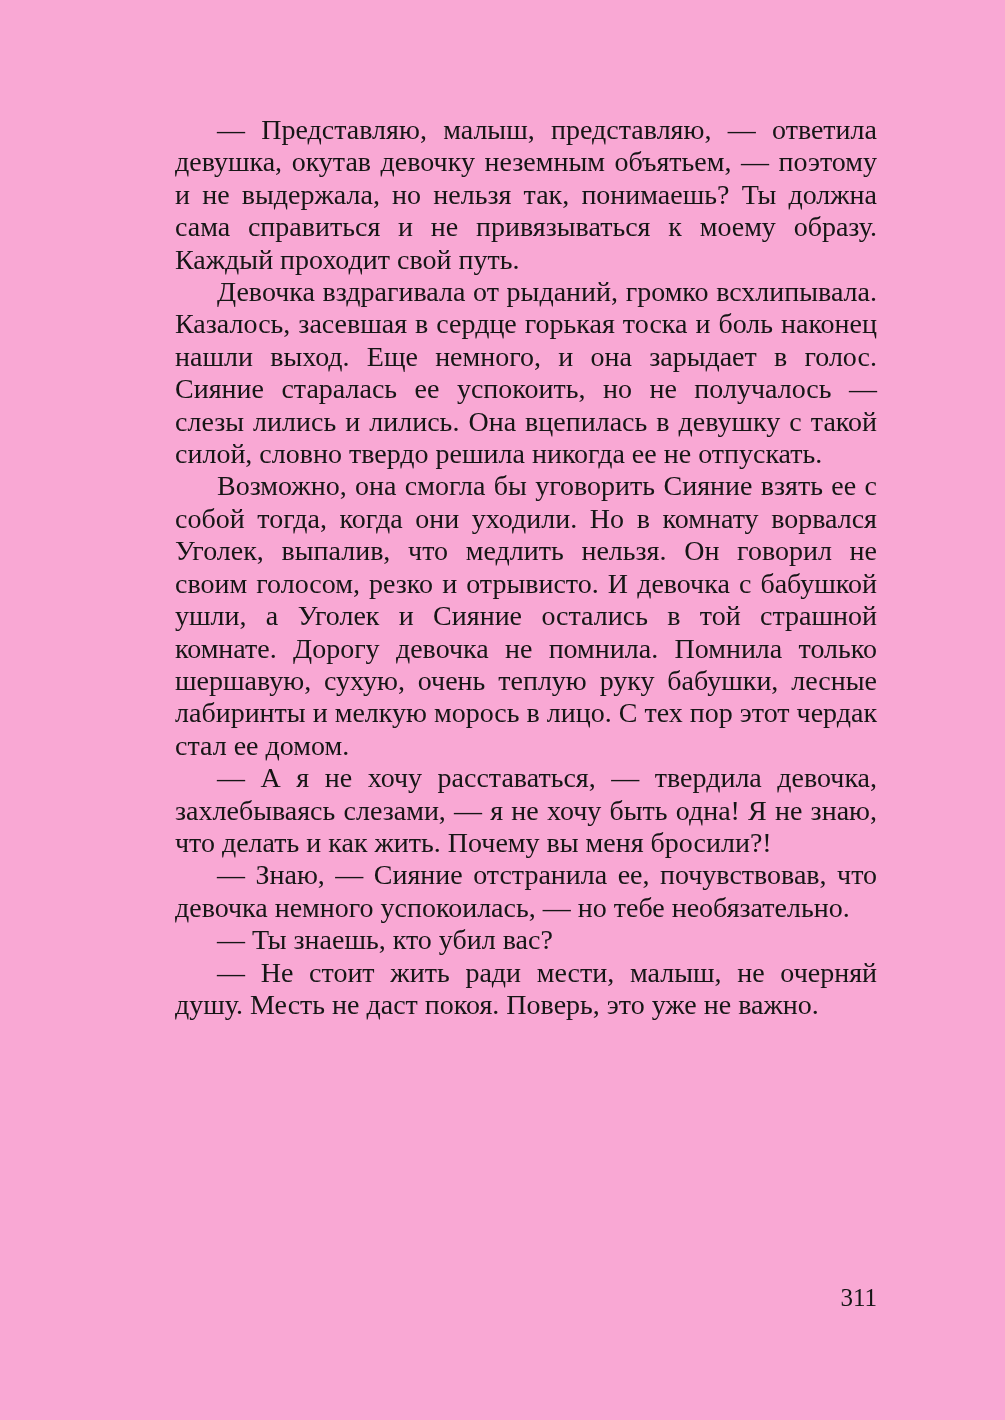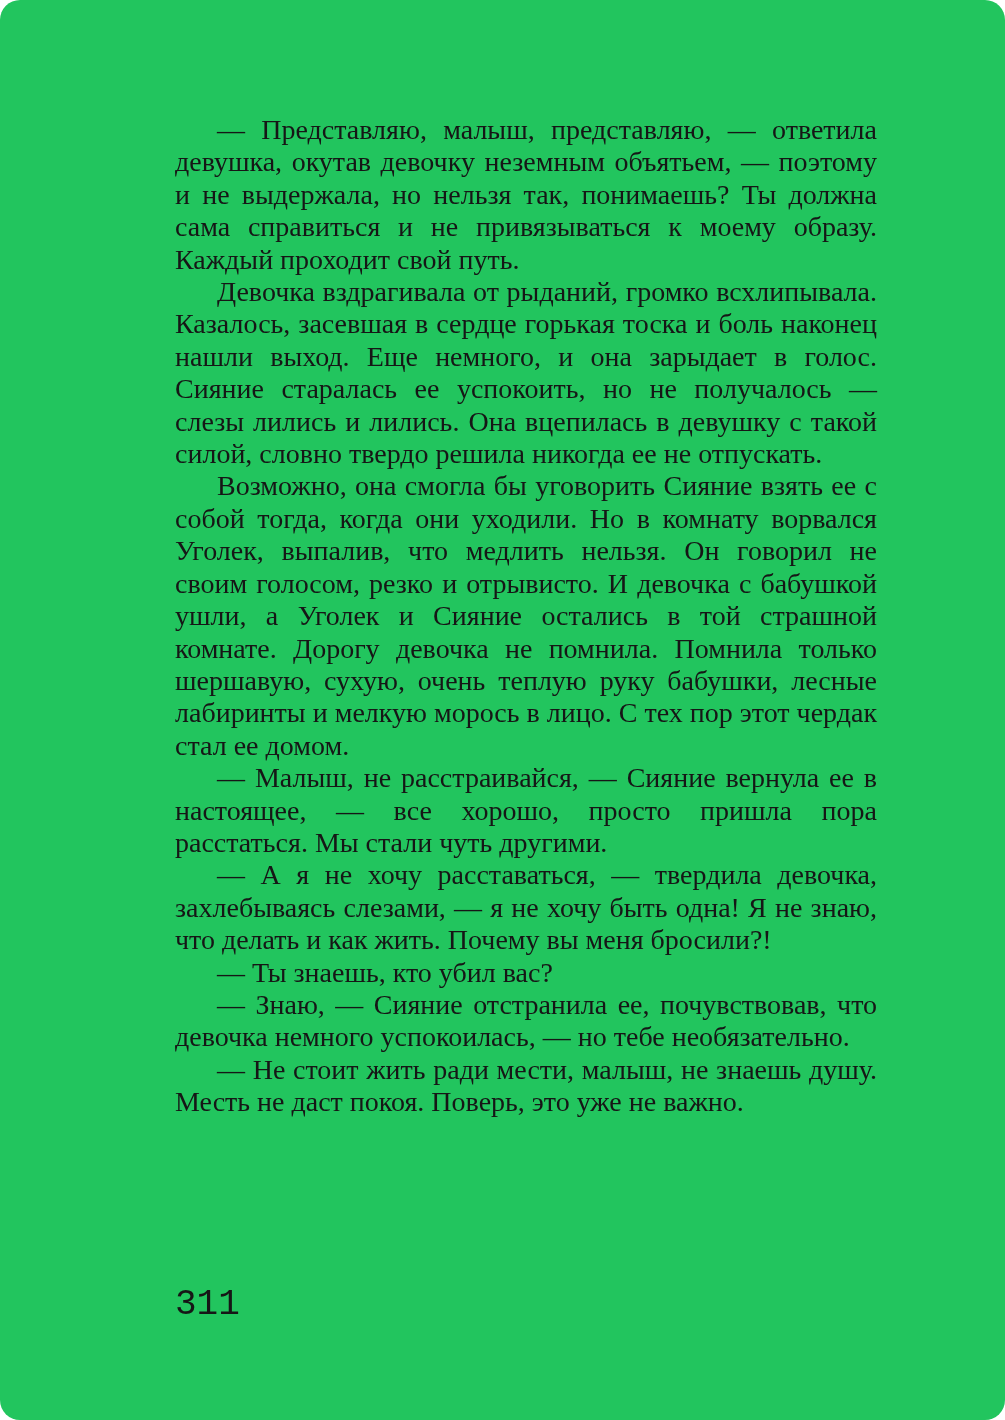--- a/index.html
+++ b/index.html
@@ -9,22 +9,21 @@
   body {
     width: 1005px;
     height: 1420px;
     background: #ffffff;
     position: relative;
     overflow: hidden;
   }
   .page {
     position: absolute;
     inset: 0;
-    background: #22c55e;
-    border-radius: 20px;
+    background: #f9a8d4;
   }
   .text-block {
     position: absolute;
     left: 175px;
     top: 114px;
     width: 702px;
     font-family: "Liberation Serif", "DejaVu Serif", serif;
     font-size: 28px;
     line-height: 32.4px;
     color: #161616;
@@ -35,34 +34,33 @@
   .text-block p {
     margin: 0;
     padding: 0;
     text-indent: 42px;
   }
   .page-number {
     position: absolute;
     left: 175px;
     top: 1284px;
     width: 702px;
-    text-align: left;
-    font-family: Liberation Mono, monospace;
-    font-size: 36px;
+    text-align: right;
+    font-family: Liberation Serif, serif;
+    font-size: 25px;
     color: #161616;
   }
 </style>
 </head>
 <body>
 
 <div class="page">
   <div class="text-block">
     <p>— Представляю, малыш, представляю, — ответила девушка, окутав девочку неземным объятьем, — поэтому и не выдержала, но нельзя так, понимаешь? Ты должна сама справиться и не привязываться к моему образу. Каждый проходит свой путь.</p>
     <p>Девочка вздрагивала от рыданий, громко всхлипывала. Казалось, засевшая в сердце горькая тоска и боль наконец нашли выход. Еще немного, и она зарыдает в голос. Сияние старалась ее успокоить, но не получалось — слезы лились и лились. Она вцепилась в девушку с такой силой, словно твердо решила никогда ее не отпускать.</p>
     <p>Возможно, она смогла бы уговорить Сияние взять ее с собой тогда, когда они уходили. Но в комнату ворвался Уголек, выпалив, что медлить нельзя. Он говорил не своим голосом, резко и отрывисто. И девочка с бабушкой ушли, а Уголек и Сияние остались в той страшной комнате. Дорогу девочка не помнила. Помнила только шершавую, сухую, очень теплую руку бабушки, лесные лабиринты и мелкую морось в лицо. С тех пор этот чердак стал ее домом.</p>
-    <p>— Малыш, не расстраивайся, — Сияние вернула ее в настоящее, — все хорошо, просто пришла пора расстаться. Мы стали чуть другими.</p>
     <p>— А я не хочу расставаться, — твердила девочка, захлебываясь слезами, — я не хочу быть одна! Я не знаю, что делать и как жить. Почему вы меня бросили?!</p>
+    <p>— Знаю, — Сияние отстранила ее, почувствовав, что девочка немного успокоилась, — но тебе необязательно.</p>
     <p>— Ты знаешь, кто убил вас?</p>
-    <p>— Знаю, — Сияние отстранила ее, почувствовав, что девочка немного успокоилась, — но тебе необязательно.</p>
-    <p>— Не стоит жить ради мести, малыш, не знаешь душу. Месть не даст покоя. Поверь, это уже не важно.</p>
+    <p>— Не стоит жить ради мести, малыш, не очерняй душу. Месть не даст покоя. Поверь, это уже не важно.</p>
   </div>
   <div class="page-number">311</div>
 </div>
 
 </body></html>

